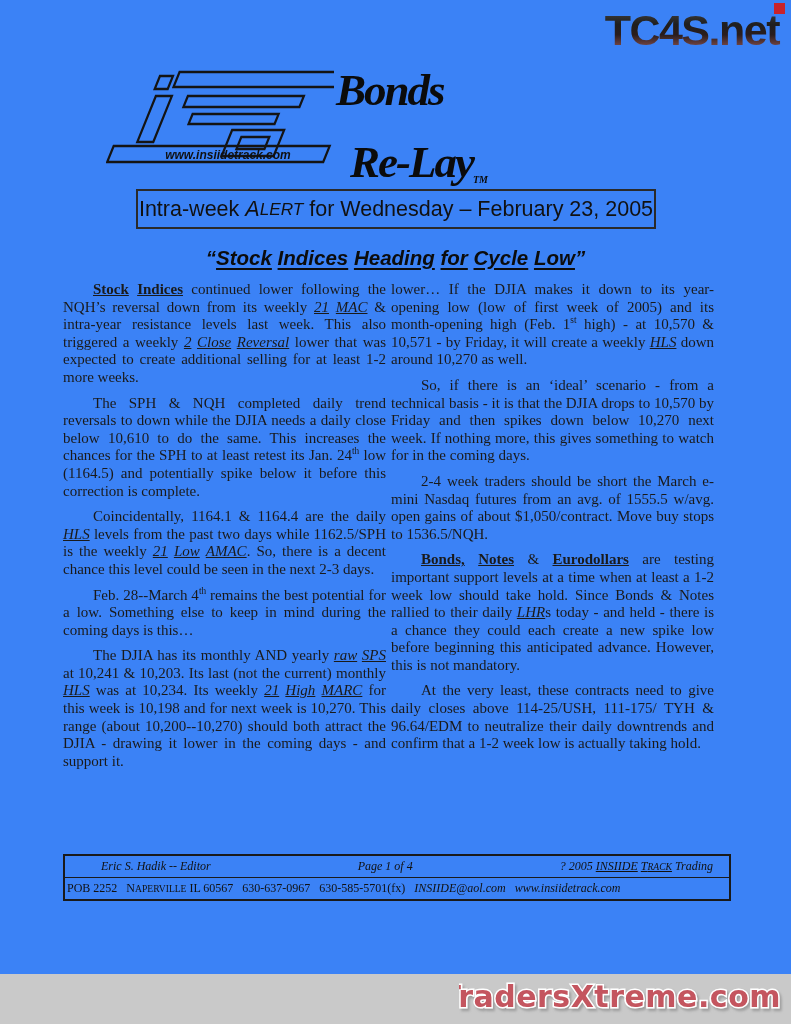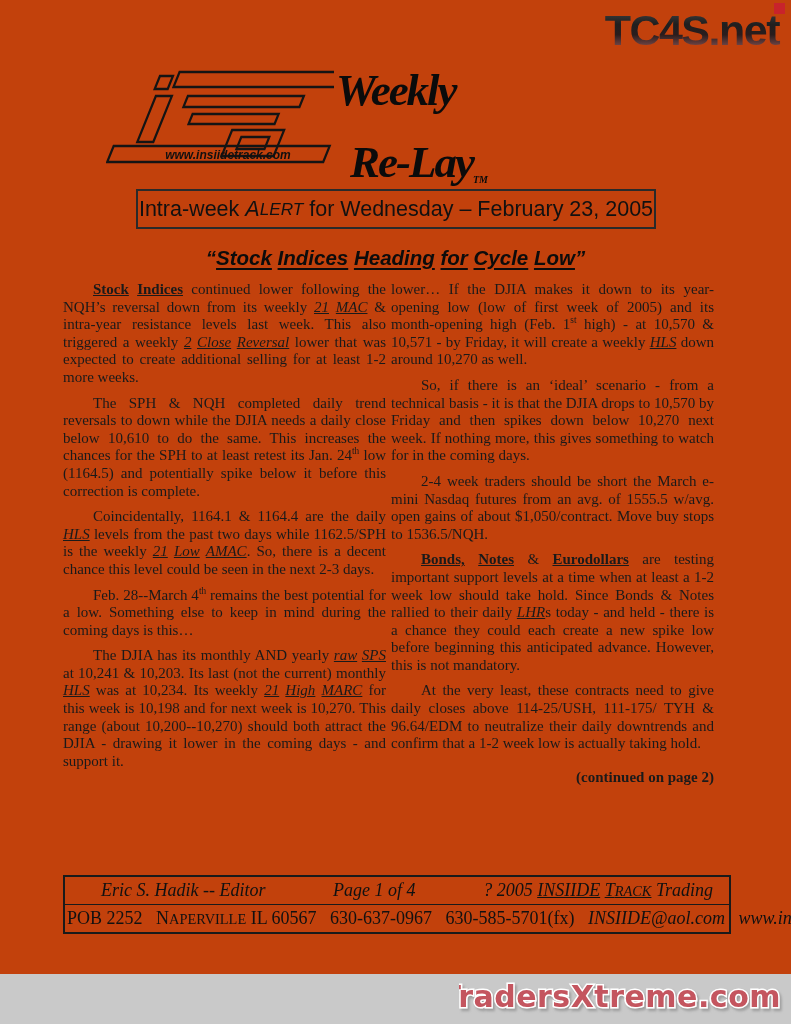--- a/index.html
+++ b/index.html
@@ -1,16 +1,16 @@
 <!DOCTYPE html>
 <html><head>
 <meta charset="utf-8">
 <style>
   html,body{margin:0;padding:0;background:#e8e8e8;}
-  .page{position:relative;width:791px;height:1024px;background:#c2410c;overflow:hidden;
+  .page{position:relative;width:791px;height:1024px;background:#3b82f6;overflow:hidden;
         font-family:"Liberation Serif",serif;color:#1a1a1a;margin:0 auto;}
 
   
   .tc4s{position:absolute;top:5px;right:8px;}
   .red-mark{position:absolute;top:3px;right:6px;width:11px;height:11px;background:#c8232b;}
 
   
   .emblem{position:absolute;top:66px;left:106px;}
   .mast-title{position:absolute;top:70px;left:336px;font-family:"Liberation Serif",serif;
               font-weight:bold;font-style:italic;font-size:45px;line-height:41px;
@@ -41,21 +41,21 @@
   .si{font-style:italic;}
   .su{text-decoration:underline;}
   .sc{font-size:0.8em;}
   sup{font-size:0.62em;line-height:0;vertical-align:super;}
 
   
   .watermark{position:absolute;top:482px;left:244px;}
 
   
   .footer{position:absolute;top:854px;left:63px;width:664px;border:2px solid #1a1a1a;
-          font-size:18px;color:#111;margin-top:21px;}
+          font-size:12px;color:#111;}
   .footer-row1{display:flex;justify-content:space-between;align-items:center;
                padding:3px 16px 3px 36px;font-style:italic;border-bottom:1px solid #1a1a1a;
                white-space:pre;}
   .footer-row2{text-align:left;padding:3px 2px;white-space:pre;}
 
   
   .bottom-band{position:absolute;left:0;bottom:0;width:791px;height:50px;background:#c9c9c9;}
   .bottom-band svg{position:absolute;right:2px;bottom:4px;}
 </style>
 </head>
@@ -89,21 +89,21 @@
         <rect x="72" y="48" width="86" height="10"></rect>
         <rect x="118" y="64" width="52" height="26"></rect>
         <rect x="130" y="71" width="28" height="12"></rect>
         <rect x="6" y="80" width="216" height="16"></rect>
       </g>
       <text x="122" y="93" text-anchor="middle" font-family="Liberation Sans, sans-serif" font-size="12" font-weight="bold" font-style="italic" fill="#101010">www.insiidetrack.com</text>
     </svg>
   </div>
 
   <div class="mast-title">
-    <div class="line1">Weekly</div>
+    <div class="line1">Bonds</div>
     <div class="line2"><span>Re-Lay</span><span class="tm">TM</span></div>
   </div>
 
   <div class="alert-box"><span>Intra-week </span><span class="si">A</span><span class="si sc">LERT</span><span> for Wednesday – February 23, 2005</span></div>
 
   <div class="headline"><span>“</span><span class="su">Stock</span><span> </span><span class="su">Indices</span><span> </span><span class="su">Heading</span><span> </span><span class="su">for</span><span> </span><span class="su">Cycle</span><span> </span><span class="su">Low</span><span>”</span></div>
 
   <div class="body-columns">
     <div class="col">
         <p class="ind"><span class="sb su">Stock</span><span class="sb"> </span><span class="sb su">Indices</span><span> continued lower following the NQH’s reversal down from its weekly </span><span class="si su">21</span><span> </span><span class="si su">MAC</span><span> &amp; intra-year resistance levels last week.  This also triggered a weekly </span><span class="si su">2</span><span> </span><span class="si su">Close</span><span> </span><span class="si su">Reversal</span><span> lower that was expected to create additional selling for at least 1-2 more weeks.</span></p>
@@ -111,21 +111,20 @@
         <p class="ind"><span>Coincidentally, 1164.1 &amp; 1164.4 are the daily </span><span class="si su">HLS</span><span> levels from the past two days while 1162.5/SPH is the weekly </span><span class="si su">21</span><span> </span><span class="si su">Low</span><span> </span><span class="si su">AMAC</span><span>.  So, there is a decent chance this level could be seen in the next 2-3 days.</span></p>
         <p class="ind"><span>Feb. 28--March 4</span><sup>th</sup><span> remains the best potential for a low.  Something else to keep in mind during the coming days is this…</span></p>
         <p class="ind"><span>The DJIA has its monthly AND yearly </span><span class="si su">raw</span><span> </span><span class="si su">SPS</span><span> at 10,241 &amp; 10,203.  Its last (not the current) monthly </span><span class="si su">HLS</span><span> was at 10,234.  Its weekly </span><span class="si su">21</span><span> </span><span class="si su">High</span><span> </span><span class="si su">MARC</span><span> for this week is 10,198 and for next week is 10,270.  This range (about 10,200--10,270) should both attract the DJIA - drawing it lower in the coming days - and support it.</span></p>
       </div>
     <div class="col">
         <p class="noind"><span>lower…  If the DJIA makes it down to its year-opening low (low of first week of 2005) and its month-opening high (Feb. 1</span><sup>st</sup><span> high) - at 10,570 &amp; 10,571 - by Friday, it will create a weekly </span><span class="si su">HLS</span><span> down around 10,270 as well.</span></p>
         <p class="ind"><span>So, if there is an ‘ideal’ scenario - from a technical basis - it is that the DJIA drops to 10,570 by Friday and then spikes down below 10,270 next week.  If nothing more, this gives something to watch for in the coming days.</span></p>
         <p class="ind"><span>2-4 week traders should be short the March e-mini Nasdaq futures from an avg. of 1555.5 w/avg. open gains of about $1,050/contract.  Move buy stops to 1536.5/NQH.</span></p>
         <p class="ind"><span class="sb su">Bonds,</span><span class="sb"> </span><span class="sb su">Notes</span><span> &amp; </span><span class="sb su">Eurodollars</span><span> are testing important support levels at a time when at least a 1-2 week low should take hold.  Since Bonds &amp; Notes rallied to their daily </span><span class="si su">LHR</span><span>s today - and held - there is a chance they could each create a new spike low before beginning this anticipated advance.  However, this is not mandatory.</span></p>
         <p class="ind"><span>At the very least, these contracts need to give daily closes above 114-25/USH, 111-175/ TYH &amp; 96.64/EDM to neutralize their daily downtrends and confirm that a 1-2 week low is actually taking hold.</span></p>
-        <p class="cont"><span class="sb">(continued on page 2)</span></p>
       </div>
   </div>
 
 
   <div class="footer">
     <div class="footer-row1">
       <span>Eric S. Hadik -- Editor</span>
       <span>Page 1 of 4</span>
       <span><span>? 2005 </span><span class="su">INSIIDE</span><span> </span><span class="su">T</span><span class="su sc">RACK</span><span> Trading</span></span>
     </div>

